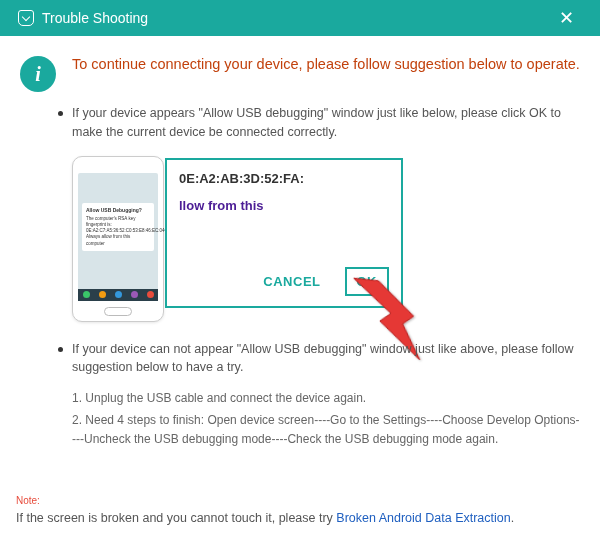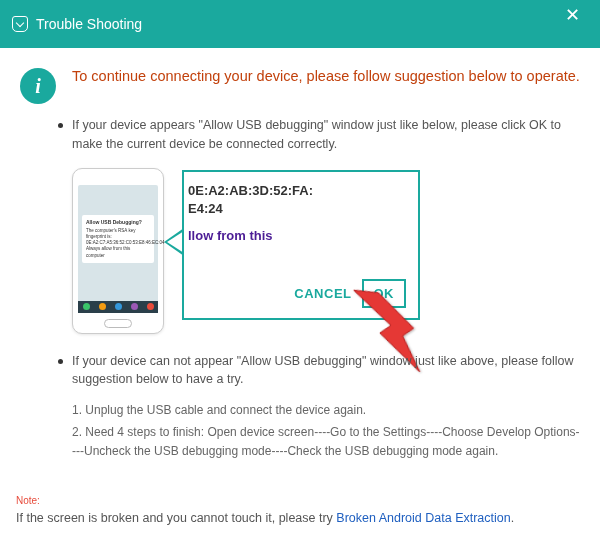--- a/index.html
+++ b/index.html
@@ -1,17 +1,17 @@
 <!DOCTYPE html>
 <html><head>
 <meta charset="utf-8">
 <style>
 *{margin:0;padding:0;box-sizing:border-box}
 body{font-family:Arial,sans-serif;width:600px;height:540px;background:#fff;overflow:hidden}
-.titlebar{background:#1aa99e;color:#fff;height:48px;display:flex;padding:0 12px;justify-content:space-between}
+.titlebar{background:#1aa99e;color:#fff;height:36px;display:flex;align-items:center;padding:0 18px;justify-content:space-between}
 .titlebar-left{display:flex;align-items:center;gap:8px}
 .shield-icon{width:16px;height:16px;border:1.5px solid #fff;border-radius:3px 3px 5px 5px;position:relative;display:flex;align-items:center;justify-content:center}
 .shield-icon::after{content:"";width:5px;height:5px;border:1.5px solid #fff;border-top:none;border-left:none;transform:rotate(45deg);position:absolute;top:3px}
 .title{font-size:14px}
 .close{font-size:18px;cursor:pointer;padding:4px 8px;font-weight:300}
 .content{padding:18px 20px 10px 20px}
 .header-row{display:flex;gap:16px;margin-bottom:12px}
 .info-circle{min-width:36px;width:36px;height:36px;border-radius:50%;background:#1aa99e;color:#fff;font-family:Georgia,serif;font-style:italic;font-weight:bold;font-size:20px;display:flex;align-items:center;justify-content:center;margin-top:2px}
 .intro{color:#c2410c;font-size:14.5px;line-height:1.5}
 ul{list-style:none;padding-left:52px}
@@ -19,26 +19,26 @@
 li::before{content:"";position:absolute;left:-14px;top:7px;width:5px;height:5px;background:#333;border-radius:50%}
 .li-text{color:#555;font-size:12.5px;line-height:1.5}
 .illustration{position:relative;margin:14px 0 14px 52px;height:170px}
 .phone{position:absolute;left:0;top:0;width:92px;height:166px;background:#fff;border:1px solid #ccc;border-radius:10px;box-shadow:0 1px 3px rgba(0,0,0,0.1)}
 .phone-screen{position:absolute;left:5px;top:16px;right:5px;bottom:20px;background:#d8e4e8;border-radius:2px}
 .phone-dialog{position:absolute;left:4px;right:4px;top:30px;background:#fff;border-radius:2px;padding:4px 4px;font-size:4.5px;color:#333;line-height:1.4}
 .phone-dialog-title{font-weight:bold;font-size:5px;margin-bottom:2px}
 .phone-nav{position:absolute;bottom:20px;left:5px;right:5px;height:12px;background:#2a3f4a;display:flex;align-items:center;justify-content:space-around}
 .nav-dot{width:7px;height:7px;border-radius:50%}
 .home-btn{position:absolute;bottom:5px;left:50%;transform:translateX(-50%);width:28px;height:9px;border:1px solid #bbb;border-radius:5px}
-.callout-box{position:absolute;left:110px;top:2px;width:238px;height:150px;background:#fff;border:2px solid #1aa99e;padding:10px 4px}
+.callout-box{position:absolute;left:93px;top:2px;width:238px;height:150px;background:#fff;border:2px solid #1aa99e;padding:10px 12px}
 .callout-tail{position:absolute;left:92px;top:60px;width:0;height:0;border-top:14px solid transparent;border-bottom:14px solid transparent;border-right:20px solid #1aa99e}
 .callout-tail::after{content:"";position:absolute;left:3px;top:-11px;border-top:11px solid transparent;border-bottom:11px solid transparent;border-right:17px solid #fff}
 .mac-text{font-size:13px;color:#333;font-weight:bold;line-height:1.4}
 .allow-text{font-size:13px;color:#4c1d95;margin-top:10px;font-weight:bold}
-.dialog-buttons{position:absolute;bottom:10px;right:12px;display:flex;gap:10px;align-items:center}
+.dialog-buttons{position:absolute;bottom:10px;right:12px;display:flex;gap:24px;align-items:center}
 .cancel-btn{color:#1aa99e;font-size:13px;font-weight:bold;letter-spacing:0.5px}
 .ok-btn{color:#1aa99e;font-size:13px;font-weight:bold;border:2px solid #1aa99e;padding:5px 10px;letter-spacing:0.5px}
 .arrow{position:absolute;left:270px;top:110px;width:110px;height:110px;pointer-events:none}
 .steps{padding-left:52px;margin-top:12px}
 .step{color:#666;font-size:12px;line-height:1.6;margin-bottom:3px}
 .note-section{position:absolute;bottom:12px;left:16px;right:16px}
 .note-label{color:#e74c3c;font-size:10px}
 .note-text{color:#555;font-size:12.5px;line-height:1.5}
 .link{color:#2060c0;cursor:pointer}
 </style>
@@ -79,21 +79,20 @@
         <div class="nav-dot" style="background:#3498db"></div>
         <div class="nav-dot" style="background:#9b59b6"></div>
         <div class="nav-dot" style="background:#e74c3c"></div>
       </div>
       <div class="home-btn"></div>
     </div>
 
     <div class="callout-tail"></div>
     <div class="callout-box">
       <div class="mac-text">0E:A2:AB:3D:52:FA:</div>
-      <div class="mac-text">E4:24</div>
       <div class="allow-text">llow from this</div>
       <div class="dialog-buttons">
         <span class="cancel-btn">CANCEL</span>
         <span class="ok-btn">OK</span>
       </div>
     </div>
 
     <svg class="arrow" viewBox="0 0 110 110">
       <defs>
         <filter id="sh">

